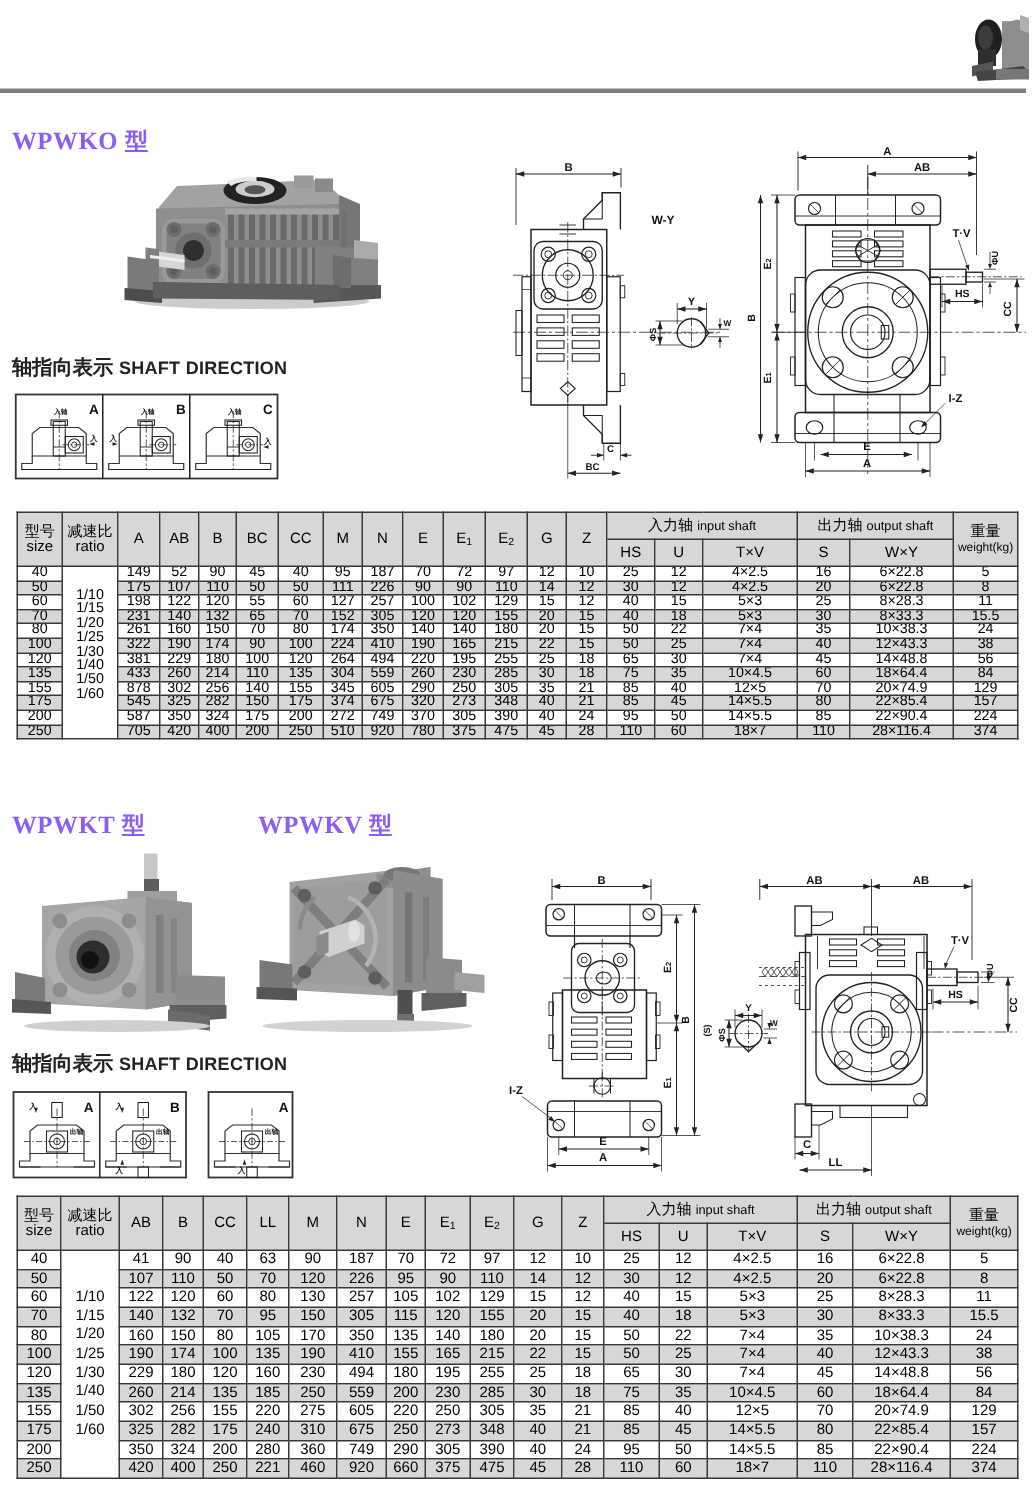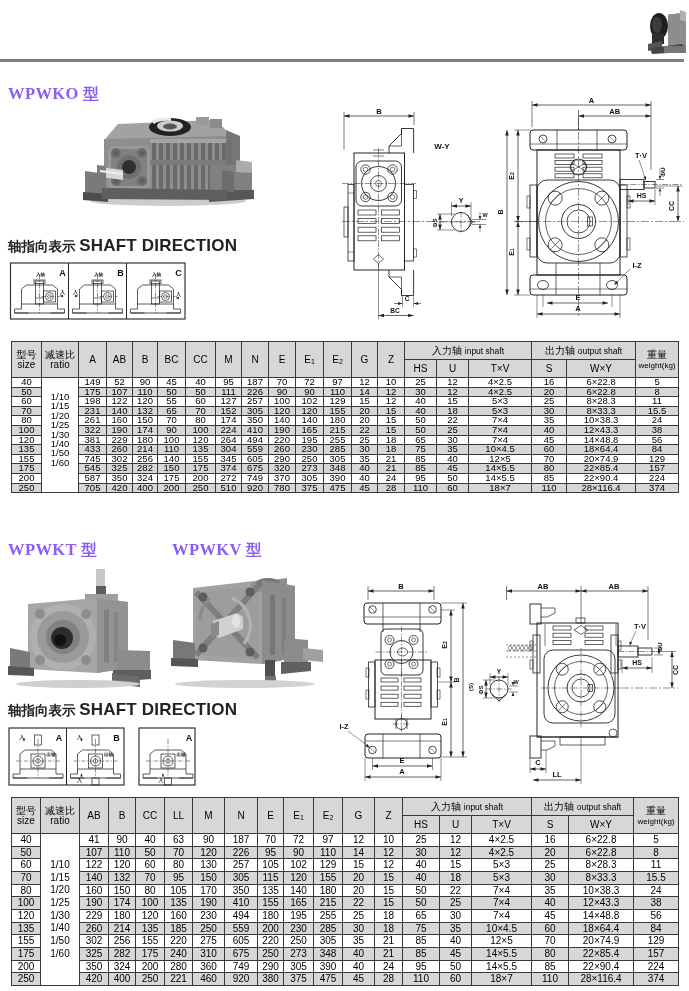--- a/index.html
+++ b/index.html
@@ -1,21 +1,21 @@
 <!DOCTYPE html>
 <html><head><meta charset="utf-8">
 <style>
 html,body{margin:0;padding:0;background:#fff;}
 #page{position:relative;width:689px;height:991px;background:#fff;overflow:hidden;
   font-family:"Liberation Sans",sans-serif;color:#1c1c1c;}
 .abs{position:absolute;}
 .hd{font-family:"Liberation Serif",serif;font-weight:bold;font-size:16.5px;letter-spacing:0.4px;color:#8b5cf6;}
 .hd .cjk{font-family:"Liberation Sans",sans-serif;font-size:15.5px;font-weight:bold;}
 .sd{font-size:13.5px;font-weight:bold;color:#222;}
-.sd .en{font-size:17px;font-weight:bold;letter-spacing:0.2px;}
+.sd .en{font-size:12px;font-weight:bold;letter-spacing:0.2px;}
 table.dt{border-collapse:collapse;table-layout:fixed;width:667px;border:1.5px solid #222;}
 table.dt td{border:1px solid #383838;padding:0;text-align:center;vertical-align:middle;
   font-size:9.5px;line-height:1;overflow:hidden;white-space:nowrap;color:#000;}
 table.dt .g{background:#d7d7d7;}
 table.dt .ratio{background:#fff;font-size:9.5px;}
 #t1 tr.h td{font-size:10px;height:17px;}
 #t1 tr.h2 td{font-size:10px;height:17px;}
 #t1 .lbl{font-size:11px;}
 #t1 tr.d td{height:8.6px;line-height:8.6px;font-size:9.5px;}
 #t2 tr.h td{font-size:10px;height:17px;}
@@ -866,21 +866,21 @@
             <td class="g">18</td>
             <td class="g">75</td>
             <td class="g">35</td>
             <td class="g">10×4.5</td>
             <td class="g">60</td>
             <td class="g">18×64.4</td>
             <td class="g">84</td>
           </tr>
 <tr class="d">
             <td>155</td>
-            <td>745</td>
+            <td>878</td>
             <td>302</td>
             <td>256</td>
             <td>140</td>
             <td>155</td>
             <td>345</td>
             <td>605</td>
             <td>290</td>
             <td>250</td>
             <td>305</td>
             <td>35</td>
@@ -1229,21 +1229,21 @@
             <td>224</td>
           </tr>
 <tr class="d">
             <td class="g">250</td>
             <td class="g">420</td>
             <td class="g">400</td>
             <td class="g">250</td>
             <td class="g">221</td>
             <td class="g">460</td>
             <td class="g">920</td>
-            <td class="g">380</td>
+            <td class="g">660</td>
             <td class="g">375</td>
             <td class="g">475</td>
             <td class="g">45</td>
             <td class="g">28</td>
             <td class="g">110</td>
             <td class="g">60</td>
             <td class="g">18×7</td>
             <td class="g">110</td>
             <td class="g">28×116.4</td>
             <td class="g">374</td>

